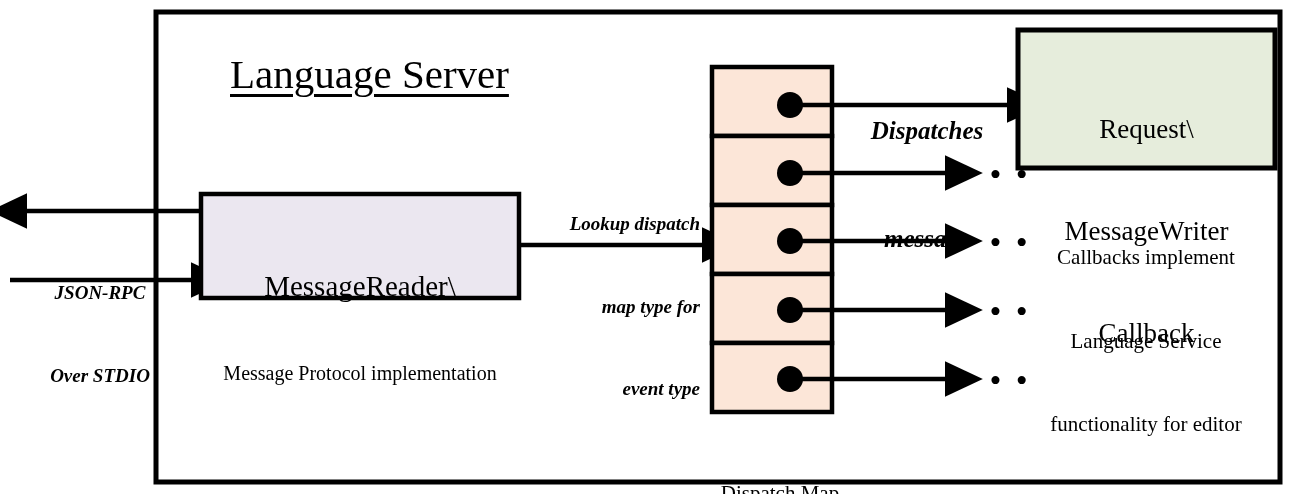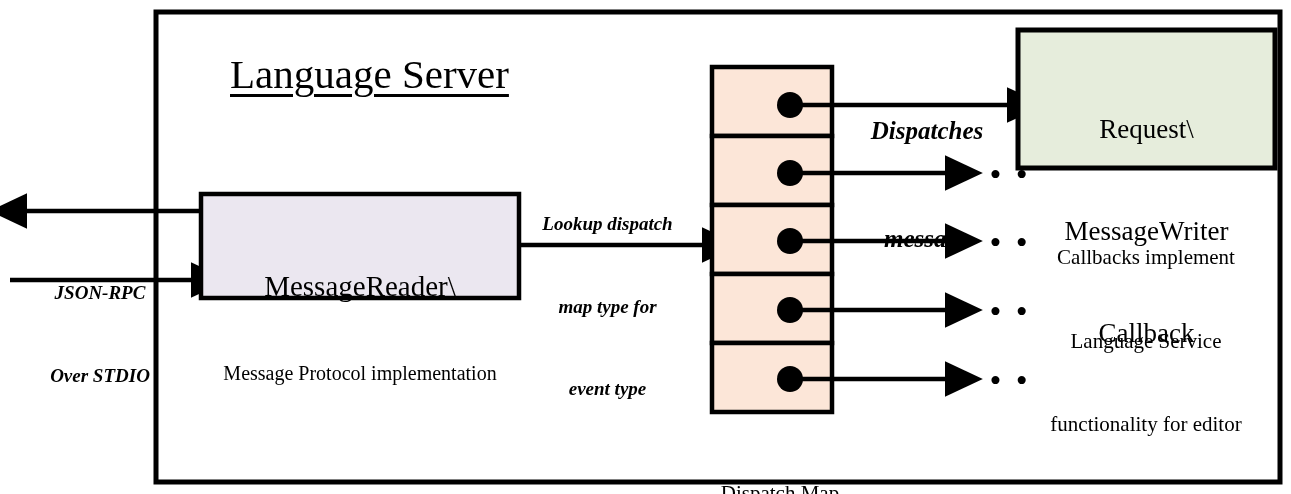--- a/index.html
+++ b/index.html
@@ -55,21 +55,21 @@
     left: 20px; top: 224px;
     width: 160px;
     font-size: 19px;
     text-align: center;
     line-height: 1.45;
   }
   #lookup-label {
     left: 515px; top: 155px;
     width: 185px;
     font-size: 19px;
-    text-align: center;
+    text-align: right;
     line-height: 1.45;
   }
   #dispatches-label {
     left: 832px; top: 40px;
     width: 190px;
     font-size: 25px;
     text-align: center;
     line-height: 1.45;
   }
   #dispatchmap-caption {

